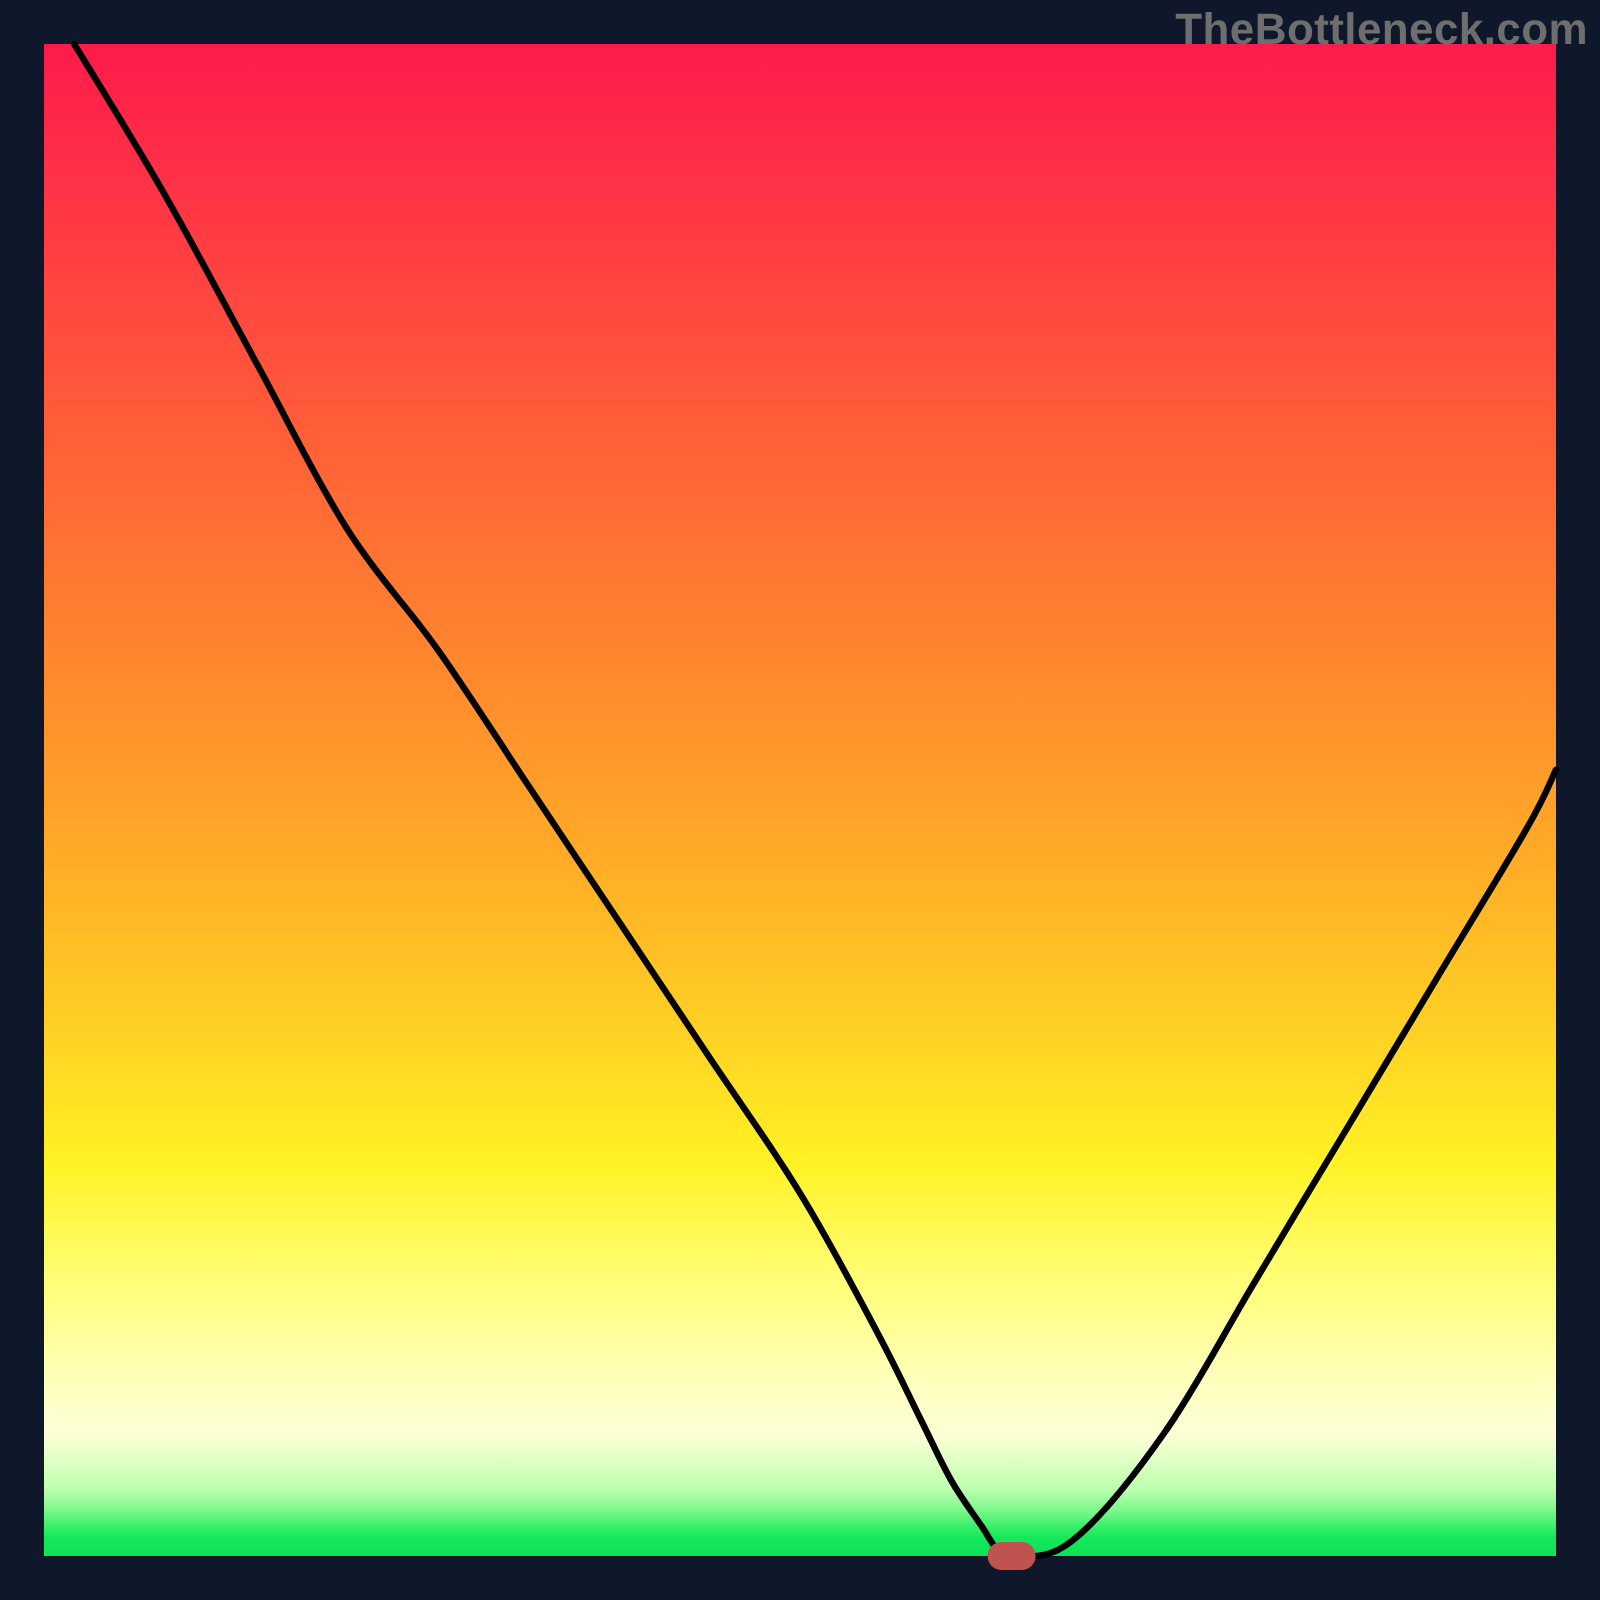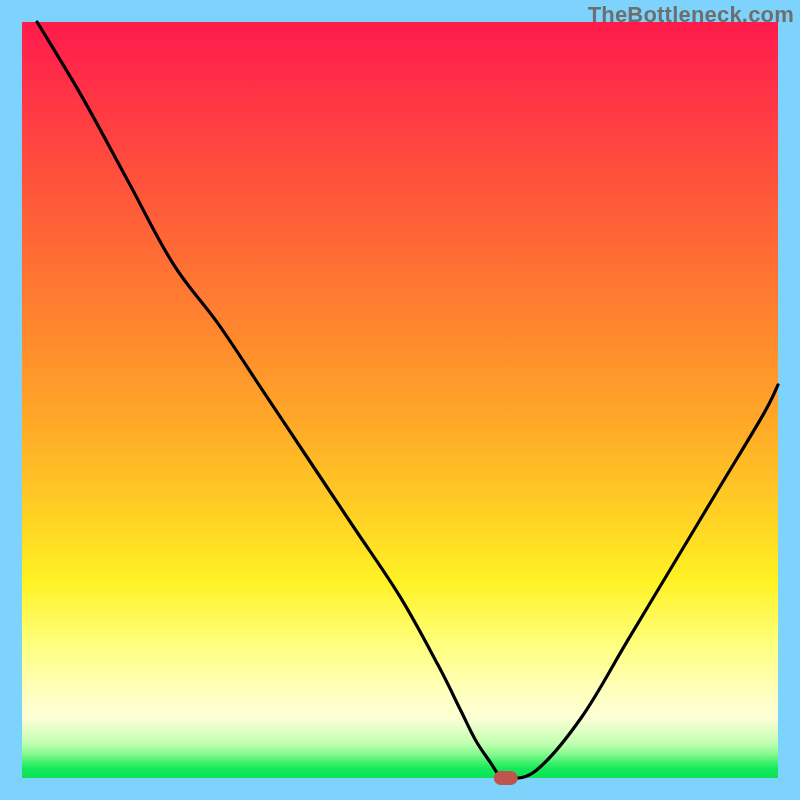--- a/index.html
+++ b/index.html
@@ -7,21 +7,21 @@
     padding: 0;
     width: 800px;
     height: 800px;
     background: #000;
     overflow: hidden;
   }
   .stage {
     position: relative;
     width: 800px;
     height: 800px;
-    background: #7dd3fc;
+    background: #0f172a;
   }
   .plot {
     position: absolute;
     left: 22px;
     top: 22px;
     width: 756px;
     height: 756px;
     
     background: linear-gradient(
       to bottom,

